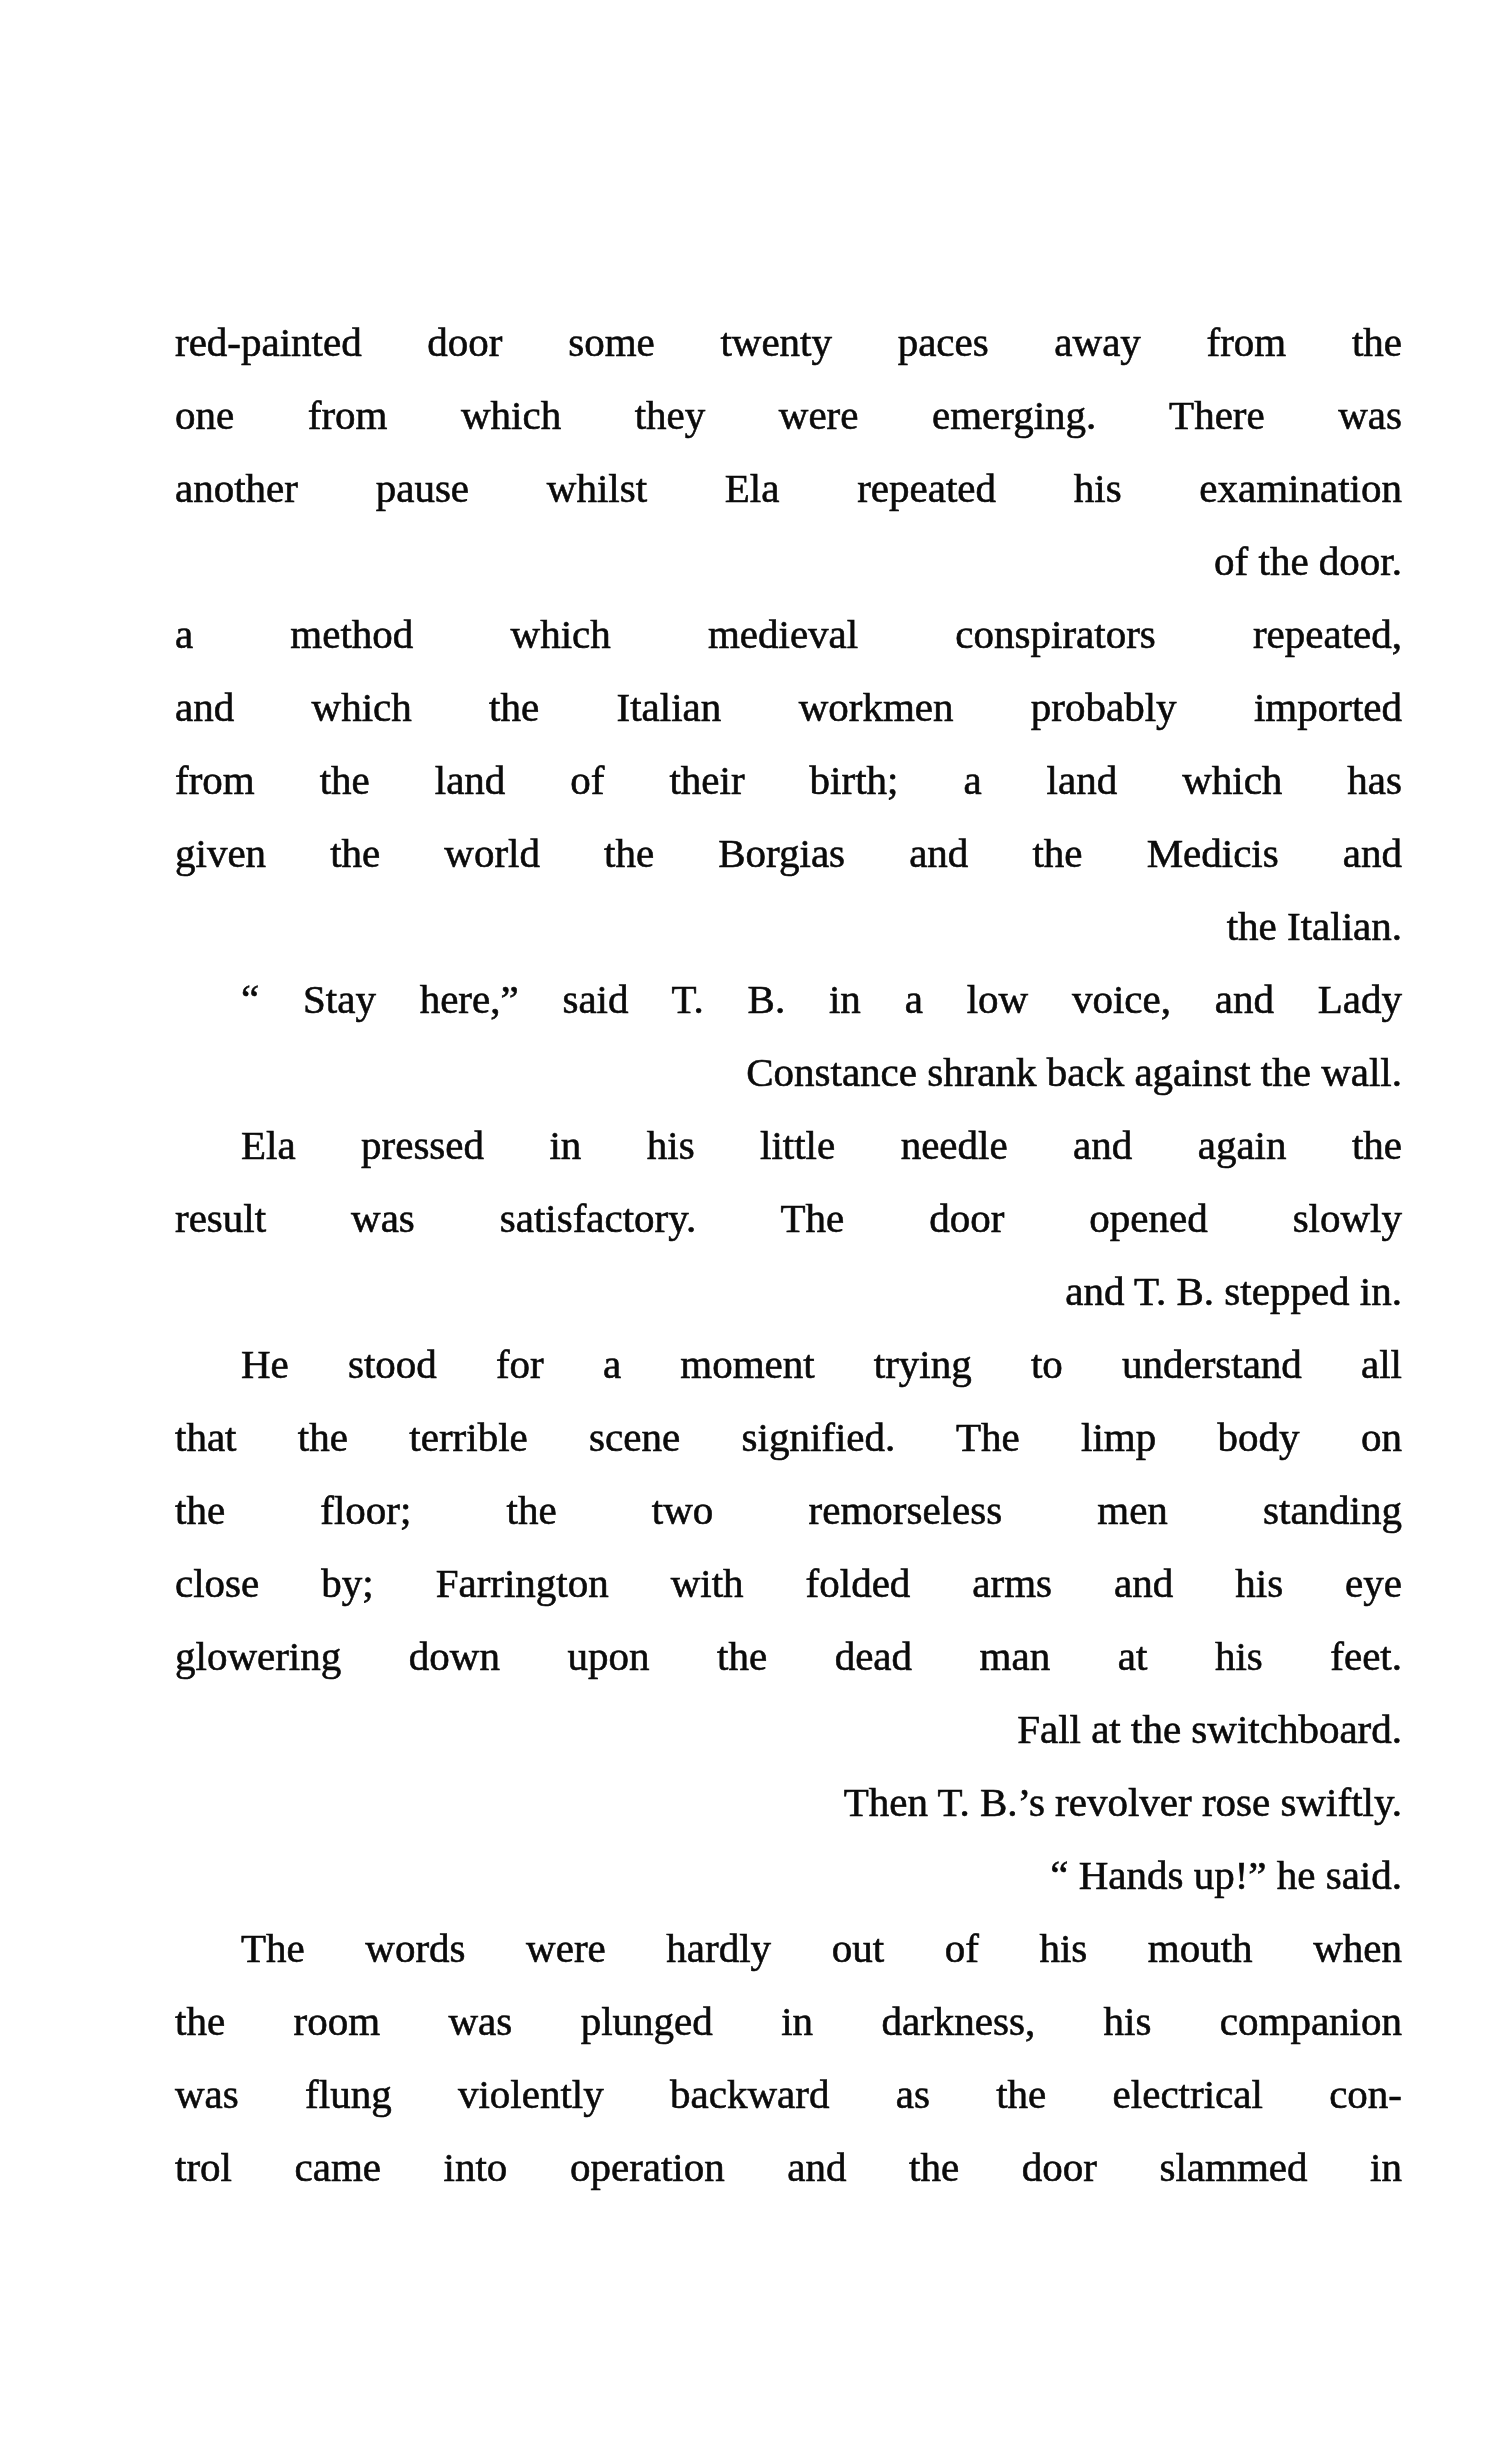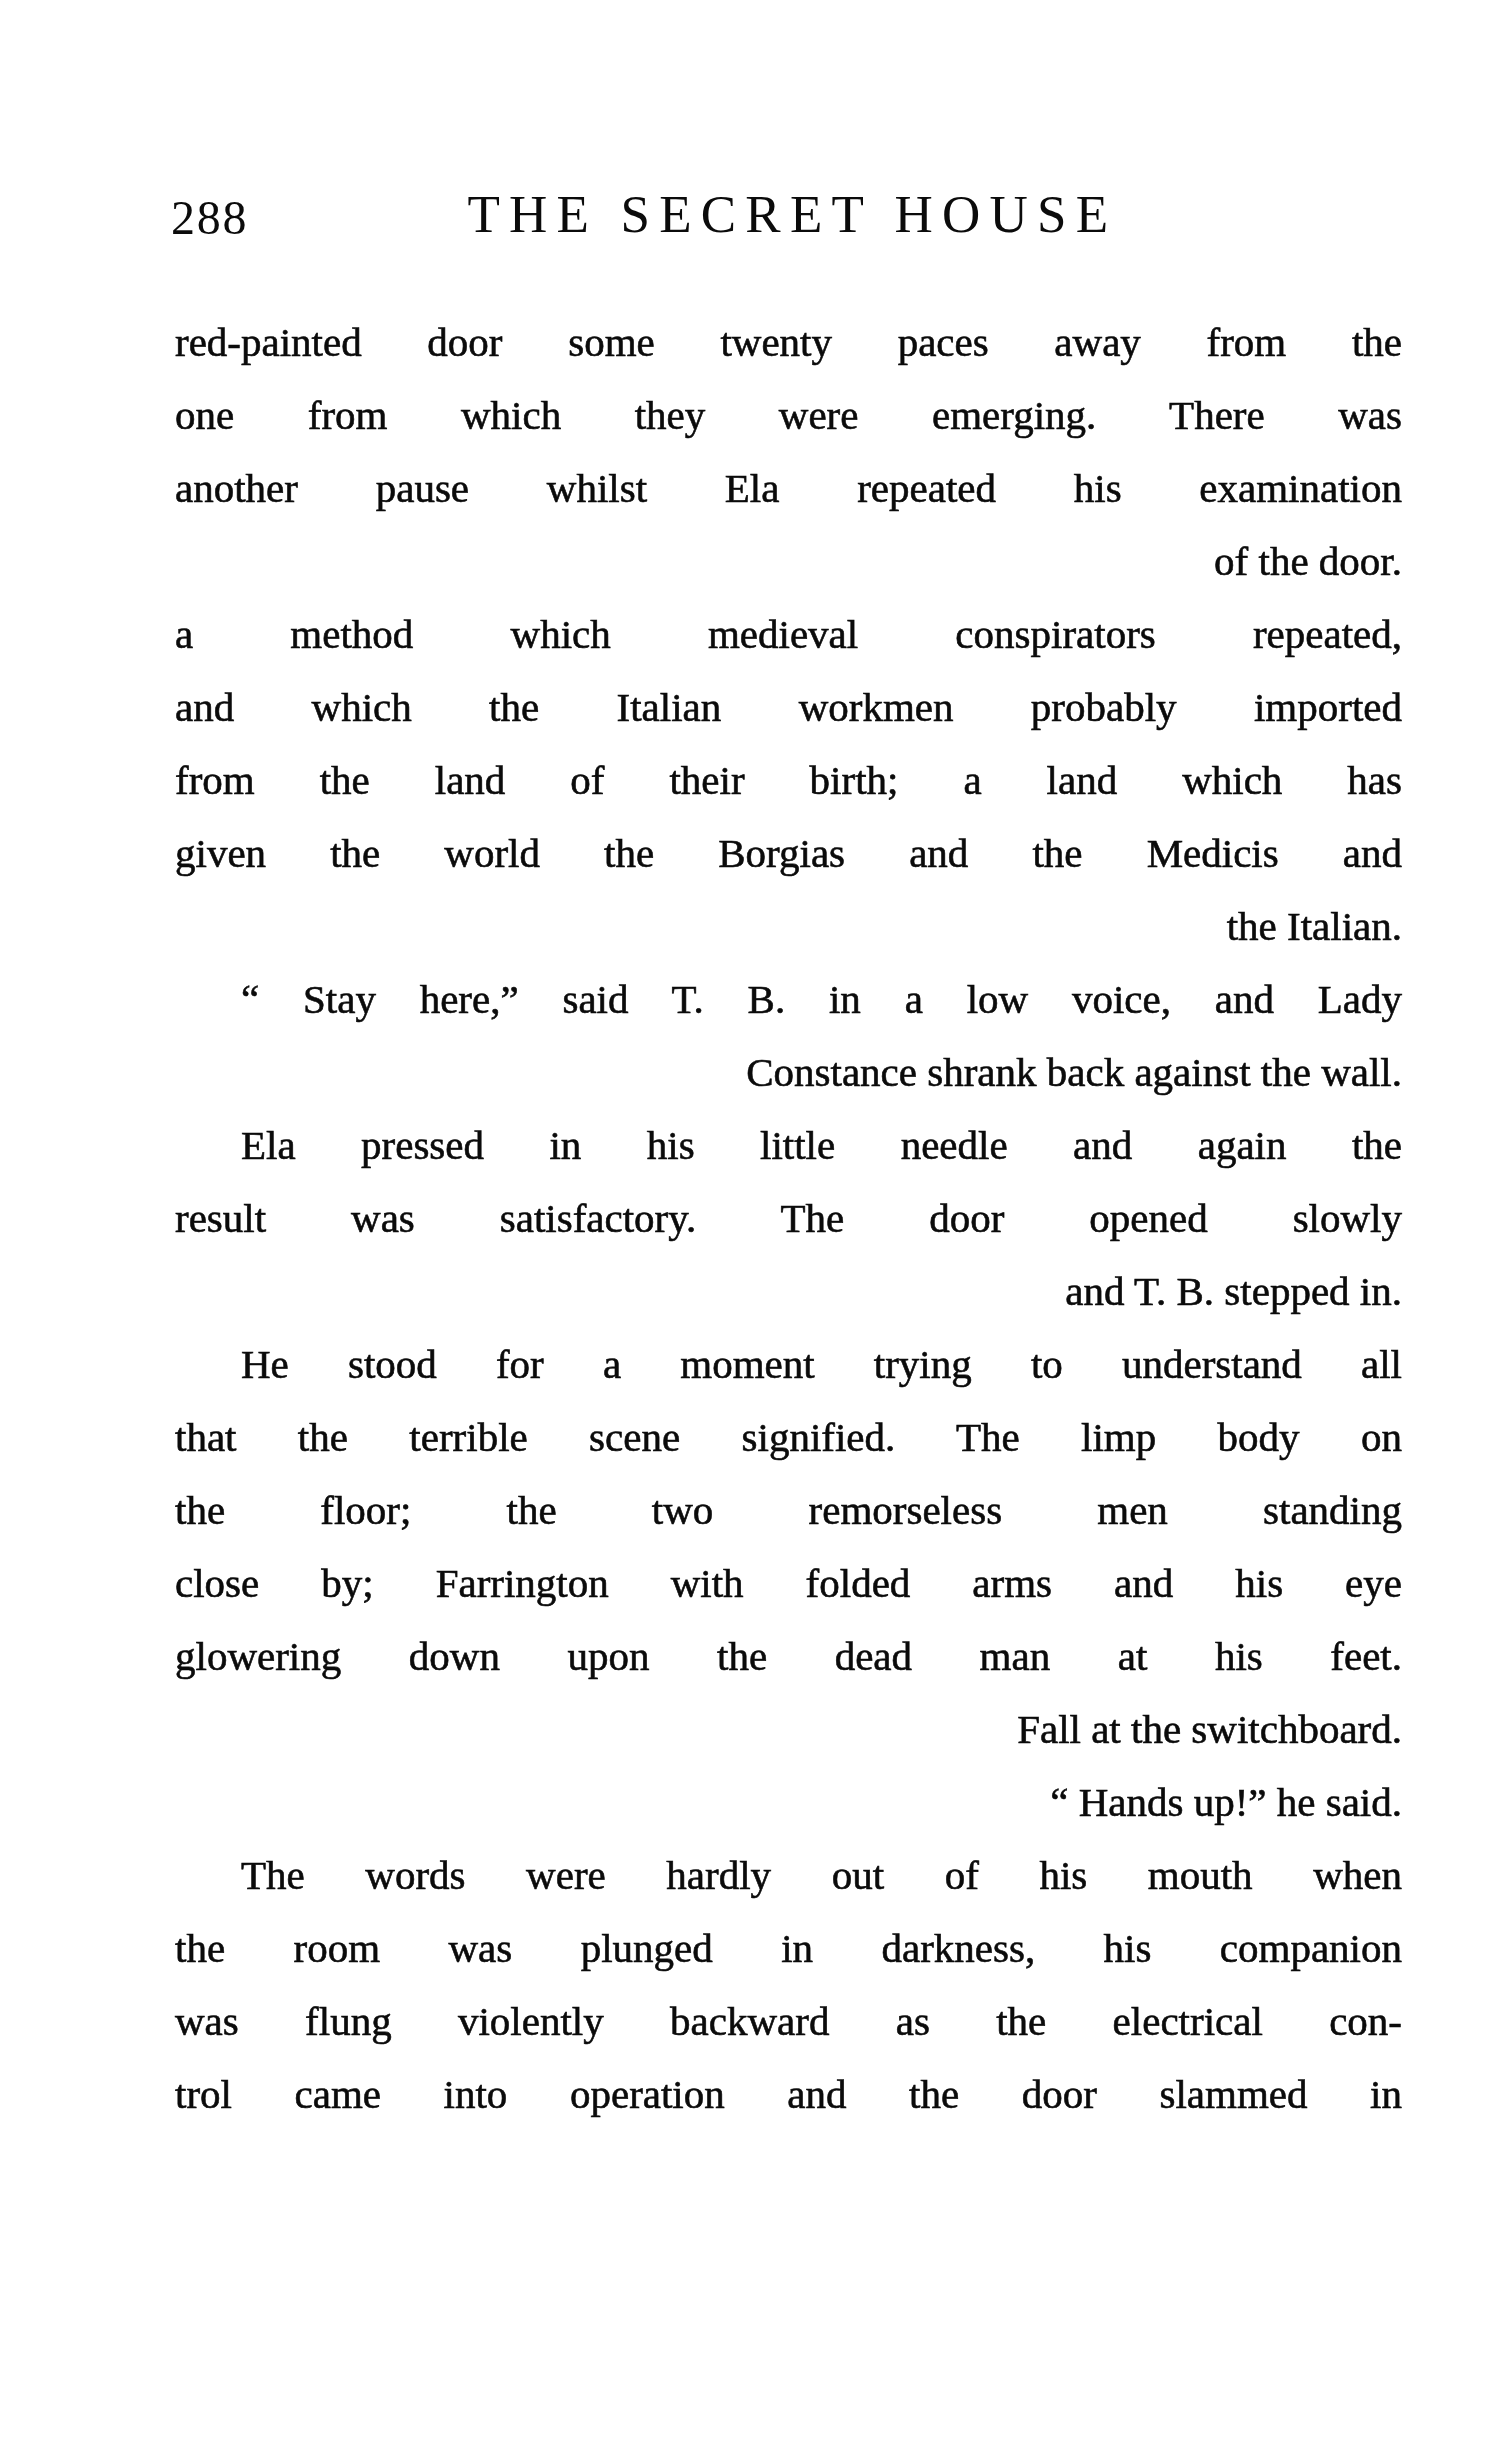--- a/index.html
+++ b/index.html
@@ -66,24 +66,20 @@
     text-align-last: justify;
   }
   .line.indent {
     text-indent: 66px;
   }
 </style>
 </head>
 <body>
 
 <div class="page">
-  <div class="running-header">
-    <span class="page-number">288</span>
-    <span class="running-title">THE SECRET HOUSE</span>
-  </div>
 
   <div class="text-body">
       <div class="para">
         <div class="line j">red-painted door some twenty paces away from the</div>
         <div class="line j">one from which they were emerging.  There was</div>
         <div class="line j">another pause whilst Ela repeated his examination</div>
         <div class="line">of the door.</div>
       </div>
       <div class="para">
         <div class="line j">a method which medieval conspirators repeated,</div>
@@ -103,20 +99,23 @@
       </div>
       <div class="para">
         <div class="line j indent">He stood for a moment trying to understand all</div>
         <div class="line j">that the terrible scene signified.  The limp body on</div>
         <div class="line j">the floor; the two remorseless men standing</div>
         <div class="line j">close by; Farrington with folded arms and his eye</div>
         <div class="line j">glowering down upon the dead man at his feet.</div>
         <div class="line">Fall at the switchboard.</div>
       </div>
       <div class="para">
+        <div class="line indent">Then T. B.’s revolver rose swiftly.</div>
+      </div>
+      <div class="para">
         <div class="line indent">“ Hands up!” he said.</div>
       </div>
       <div class="para">
         <div class="line j indent">The words were hardly out of his mouth when</div>
         <div class="line j">the room was plunged in darkness, his companion</div>
         <div class="line j">was flung violently backward as the electrical con-</div>
         <div class="line j">trol came into operation and the door slammed in</div>
       </div>
     </div>
 </div>

